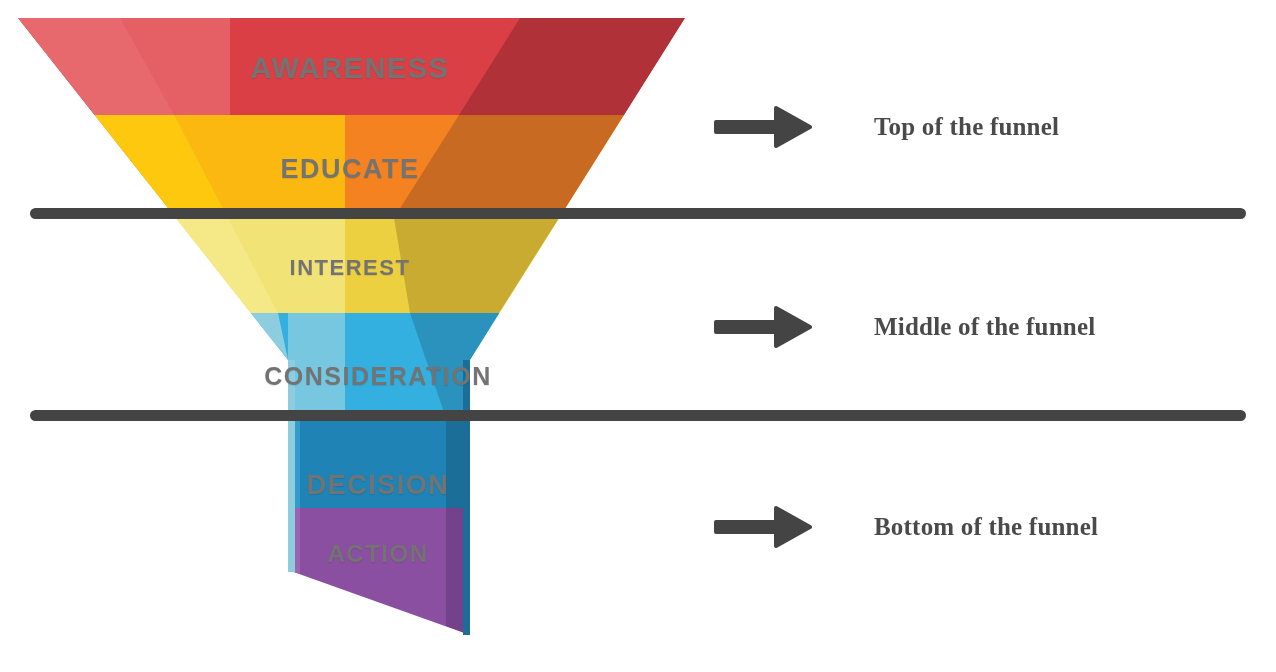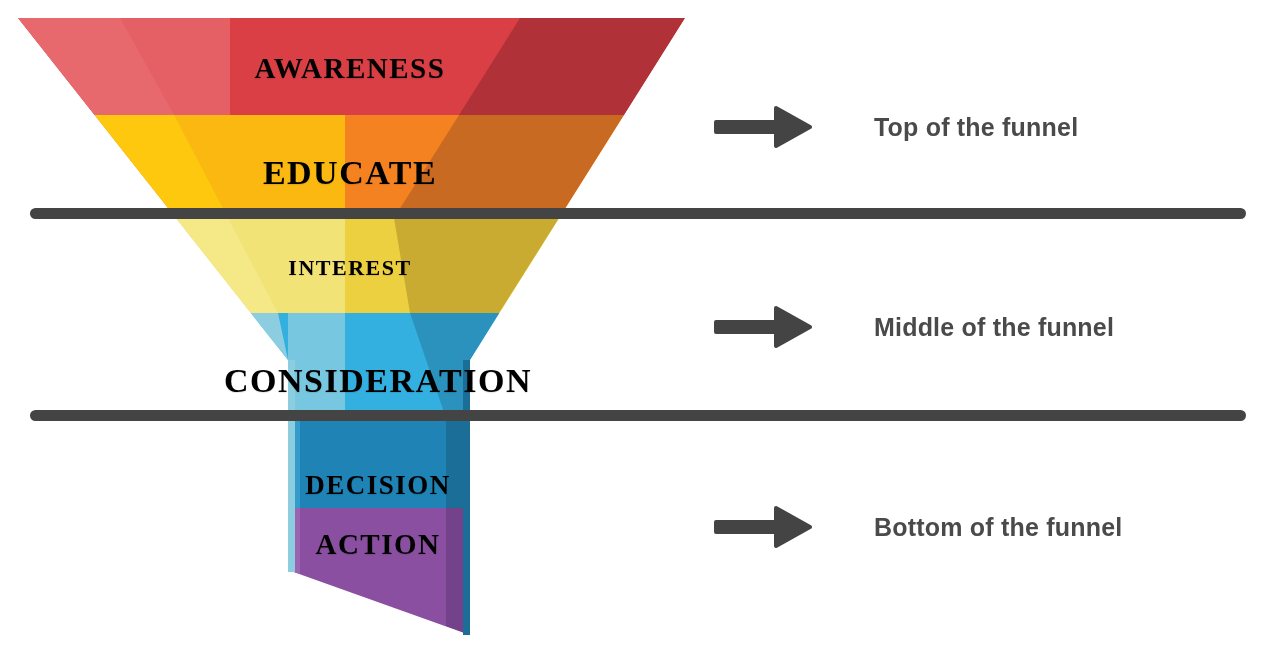--- a/index.html
+++ b/index.html
@@ -20,43 +20,43 @@
   }
   #funnel-svg {
     position: absolute;
     left: 0;
     top: 0;
     width: 1276px;
     height: 672px;
   }
   .stage-label {
     position: absolute;
-    color: #000000;
-    font-family: Liberation Serif, serif;
+    color: #737373;
+    font-family: Liberation Sans, sans-serif;
     font-weight: bold;
     letter-spacing: 1.5px;
     white-space: nowrap;
     text-align: center;
     pointer-events: none;
     text-shadow: 0 1px 1px rgba(0,0,0,0.10);
   }
   .side-row {
     position: absolute;
     display: flex;
     align-items: center;
   }
   .arrow-icon {
     width: 100px;
     height: 46px;
     flex: 0 0 auto;
   }
   .side-text {
     margin-left: 60px;
     color: #4a4a4a;
-    font-family: Liberation Sans, sans-serif;
+    font-family: Liberation Serif, serif;
     font-weight: bold;
     font-size: 25px;
     letter-spacing: 0.2px;
     white-space: nowrap;
   }
   .divider {
     position: absolute;
     height: 11px;
     border-radius: 6px;
     background: #444444;
@@ -115,29 +115,29 @@
     </g>
 
     <g>
       <rect id="neck-left-edge" x="288" y="360" width="7" height="212" fill="#8ccde0"></rect>
       <rect id="neck-right-edge" x="463" y="360" width="7" height="275" fill="#1a6e97"></rect>
     </g>
   </svg>
 
   <div class="stage-label" style="left: 110px; top: 52px; width: 480px; font-size: 29px;">AWARENESS</div>
 
-  <div class="stage-label" style="left: 110px; top: 154px; width: 480px; font-size: 34px;">EDUCATE</div>
+  <div class="stage-label" style="left: 110px; top: 154px; width: 480px; font-size: 27px;">EDUCATE</div>
 
   <div class="stage-label" style="left: 140px; top: 255px; width: 420px; font-size: 22px;">INTEREST</div>
 
-  <div class="stage-label" style="left: 178px; top: 362px; width: 400px; font-size: 34px;">CONSIDERATION</div>
+  <div class="stage-label" style="left: 178px; top: 362px; width: 400px; font-size: 25px;">CONSIDERATION</div>
 
   <div class="stage-label" style="left: 178px; top: 470px; width: 400px; font-size: 27px;">DECISION</div>
 
-  <div class="stage-label" style="left: 178px; top: 528px; width: 400px; font-size: 29px;">ACTION</div>
+  <div class="stage-label" style="left: 178px; top: 540px; width: 400px; font-size: 24px;">ACTION</div>
 
   <div class="divider" style="left: 30px; top: 208px; width: 1216px; background: rgb(68, 68, 68);"></div>
   <div class="divider" style="left: 30px; top: 410px; width: 1216px; background: rgb(68, 68, 68);"></div>
 
   <div class="side-row" style="left:714px; top:104px;">
     <svg class="arrow-icon" viewBox="0 0 100 46">
       <path d="M 2,18 L 62,18 L 62,4 L 96,23 L 62,42 L 62,28 L 2,28 Z" fill="#444444" stroke="#444444" stroke-width="4" stroke-linejoin="round"></path>
     </svg>
     <span class="side-text">Top of the funnel</span>
   </div>

